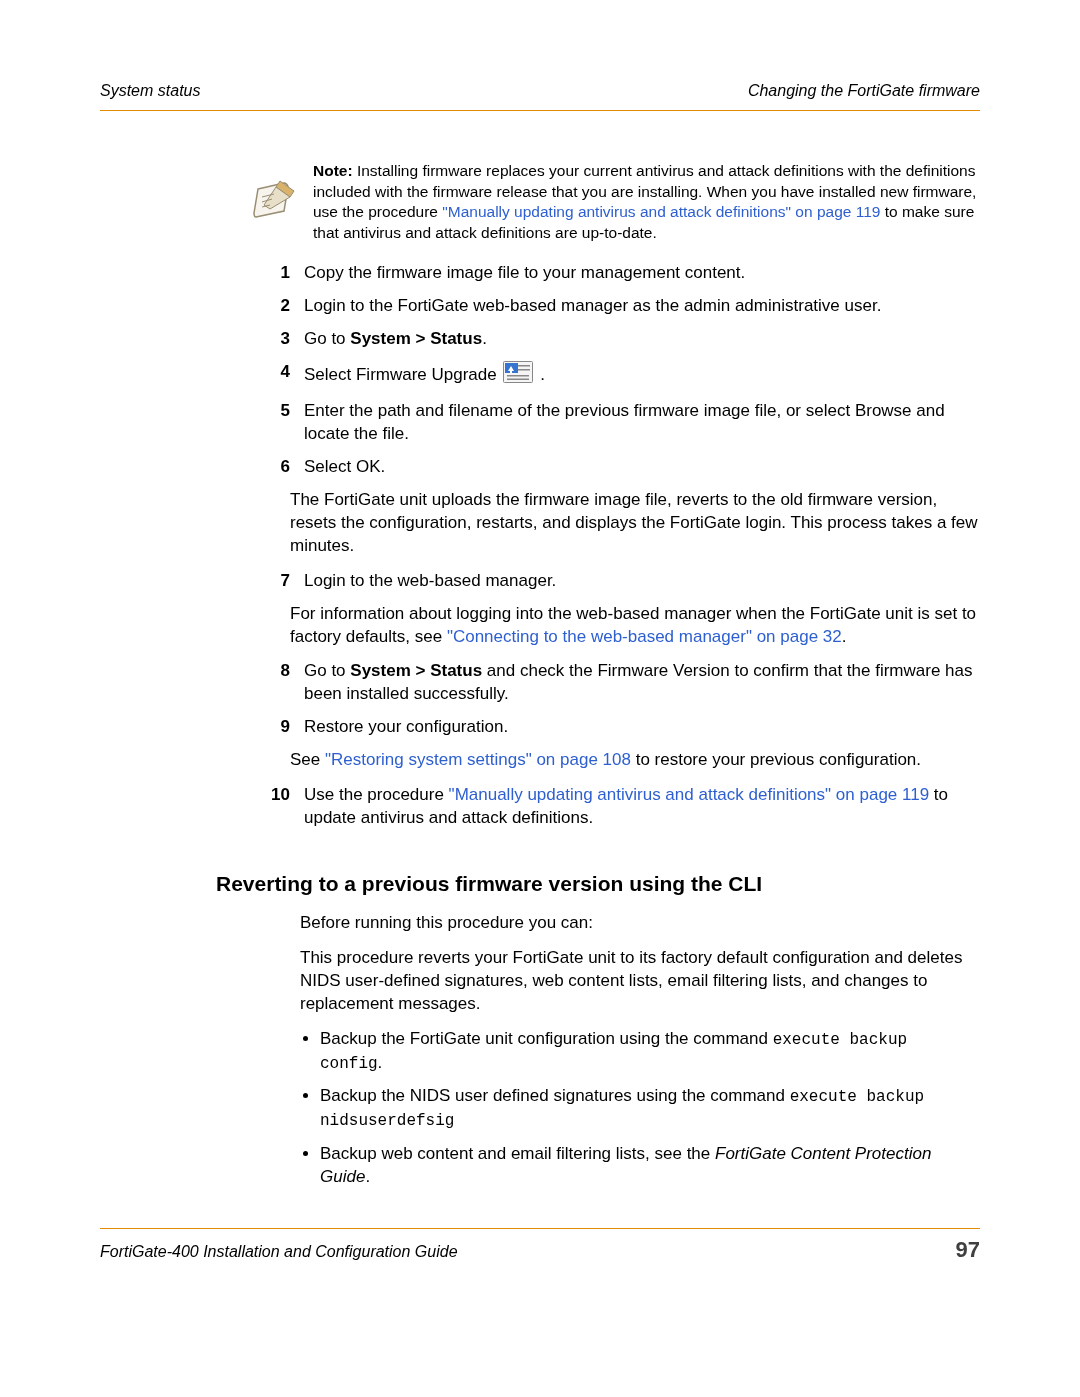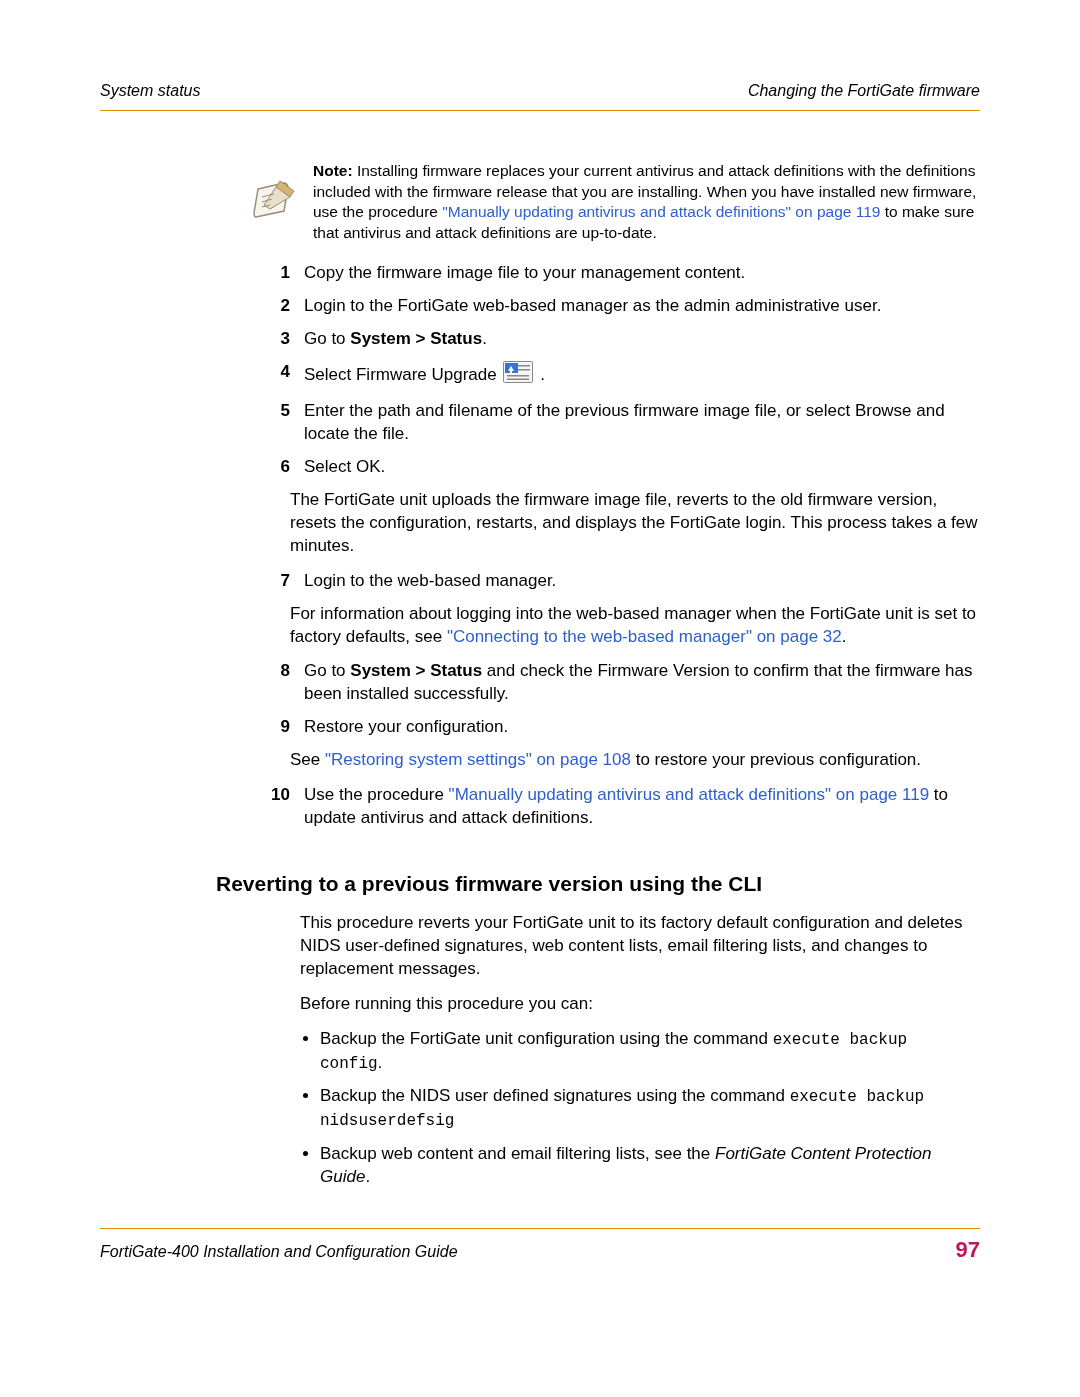--- a/index.html
+++ b/index.html
@@ -99,21 +99,21 @@
     border: none;
     border-top: 1px solid #e38b00;
     margin: 40px 0 6px 0;
   }
   .footer-row {
     display: flex;
     justify-content: space-between;
     align-items: baseline;
   }
   .footer-left { font-style: italic; font-size: 16px; }
-  .page-number { color: #be185d; font-weight: bold; font-size: 22px; }
+  .page-number { color: #404040; font-weight: bold; font-size: 22px; }
 </style>
 </head>
 <body>
 
 <div class="page">
 
   <div class="running-head">
     <span>System status</span>
     <span>Changing the FortiGate firmware</span>
   </div>
@@ -220,22 +220,22 @@
     <div class="step-row">
       <div class="step-num">10</div>
       <div class="step-body">
         <span>Use the procedure </span><span class="link">"Manually updating antivirus and attack definitions" on page 119</span><span> to update antivirus and attack definitions.</span>
       </div>
     </div>
   </div>
 
   <h2 class="section">Reverting to a previous firmware version using the CLI</h2>
 
+  <div class="para">Before running this procedure you can:</div>
   <div class="para">This procedure reverts your FortiGate unit to its factory default configuration and deletes NIDS user-defined signatures, web content lists, email filtering lists, and changes to replacement messages.</div>
-  <div class="para">Before running this procedure you can:</div>
 
   <ul class="bullets">
     <li>
       <span>Backup the FortiGate unit configuration using the command </span><code class="cmd">execute backup config</code><span>.</span>
     </li>
     <li>
       <span>Backup the NIDS user defined signatures using the command </span><code class="cmd">execute backup nidsuserdefsig</code>
     </li>
     <li>
       <span>Backup web content and email filtering lists, see the </span><em class="book">FortiGate Content Protection Guide</em><span>.</span>

